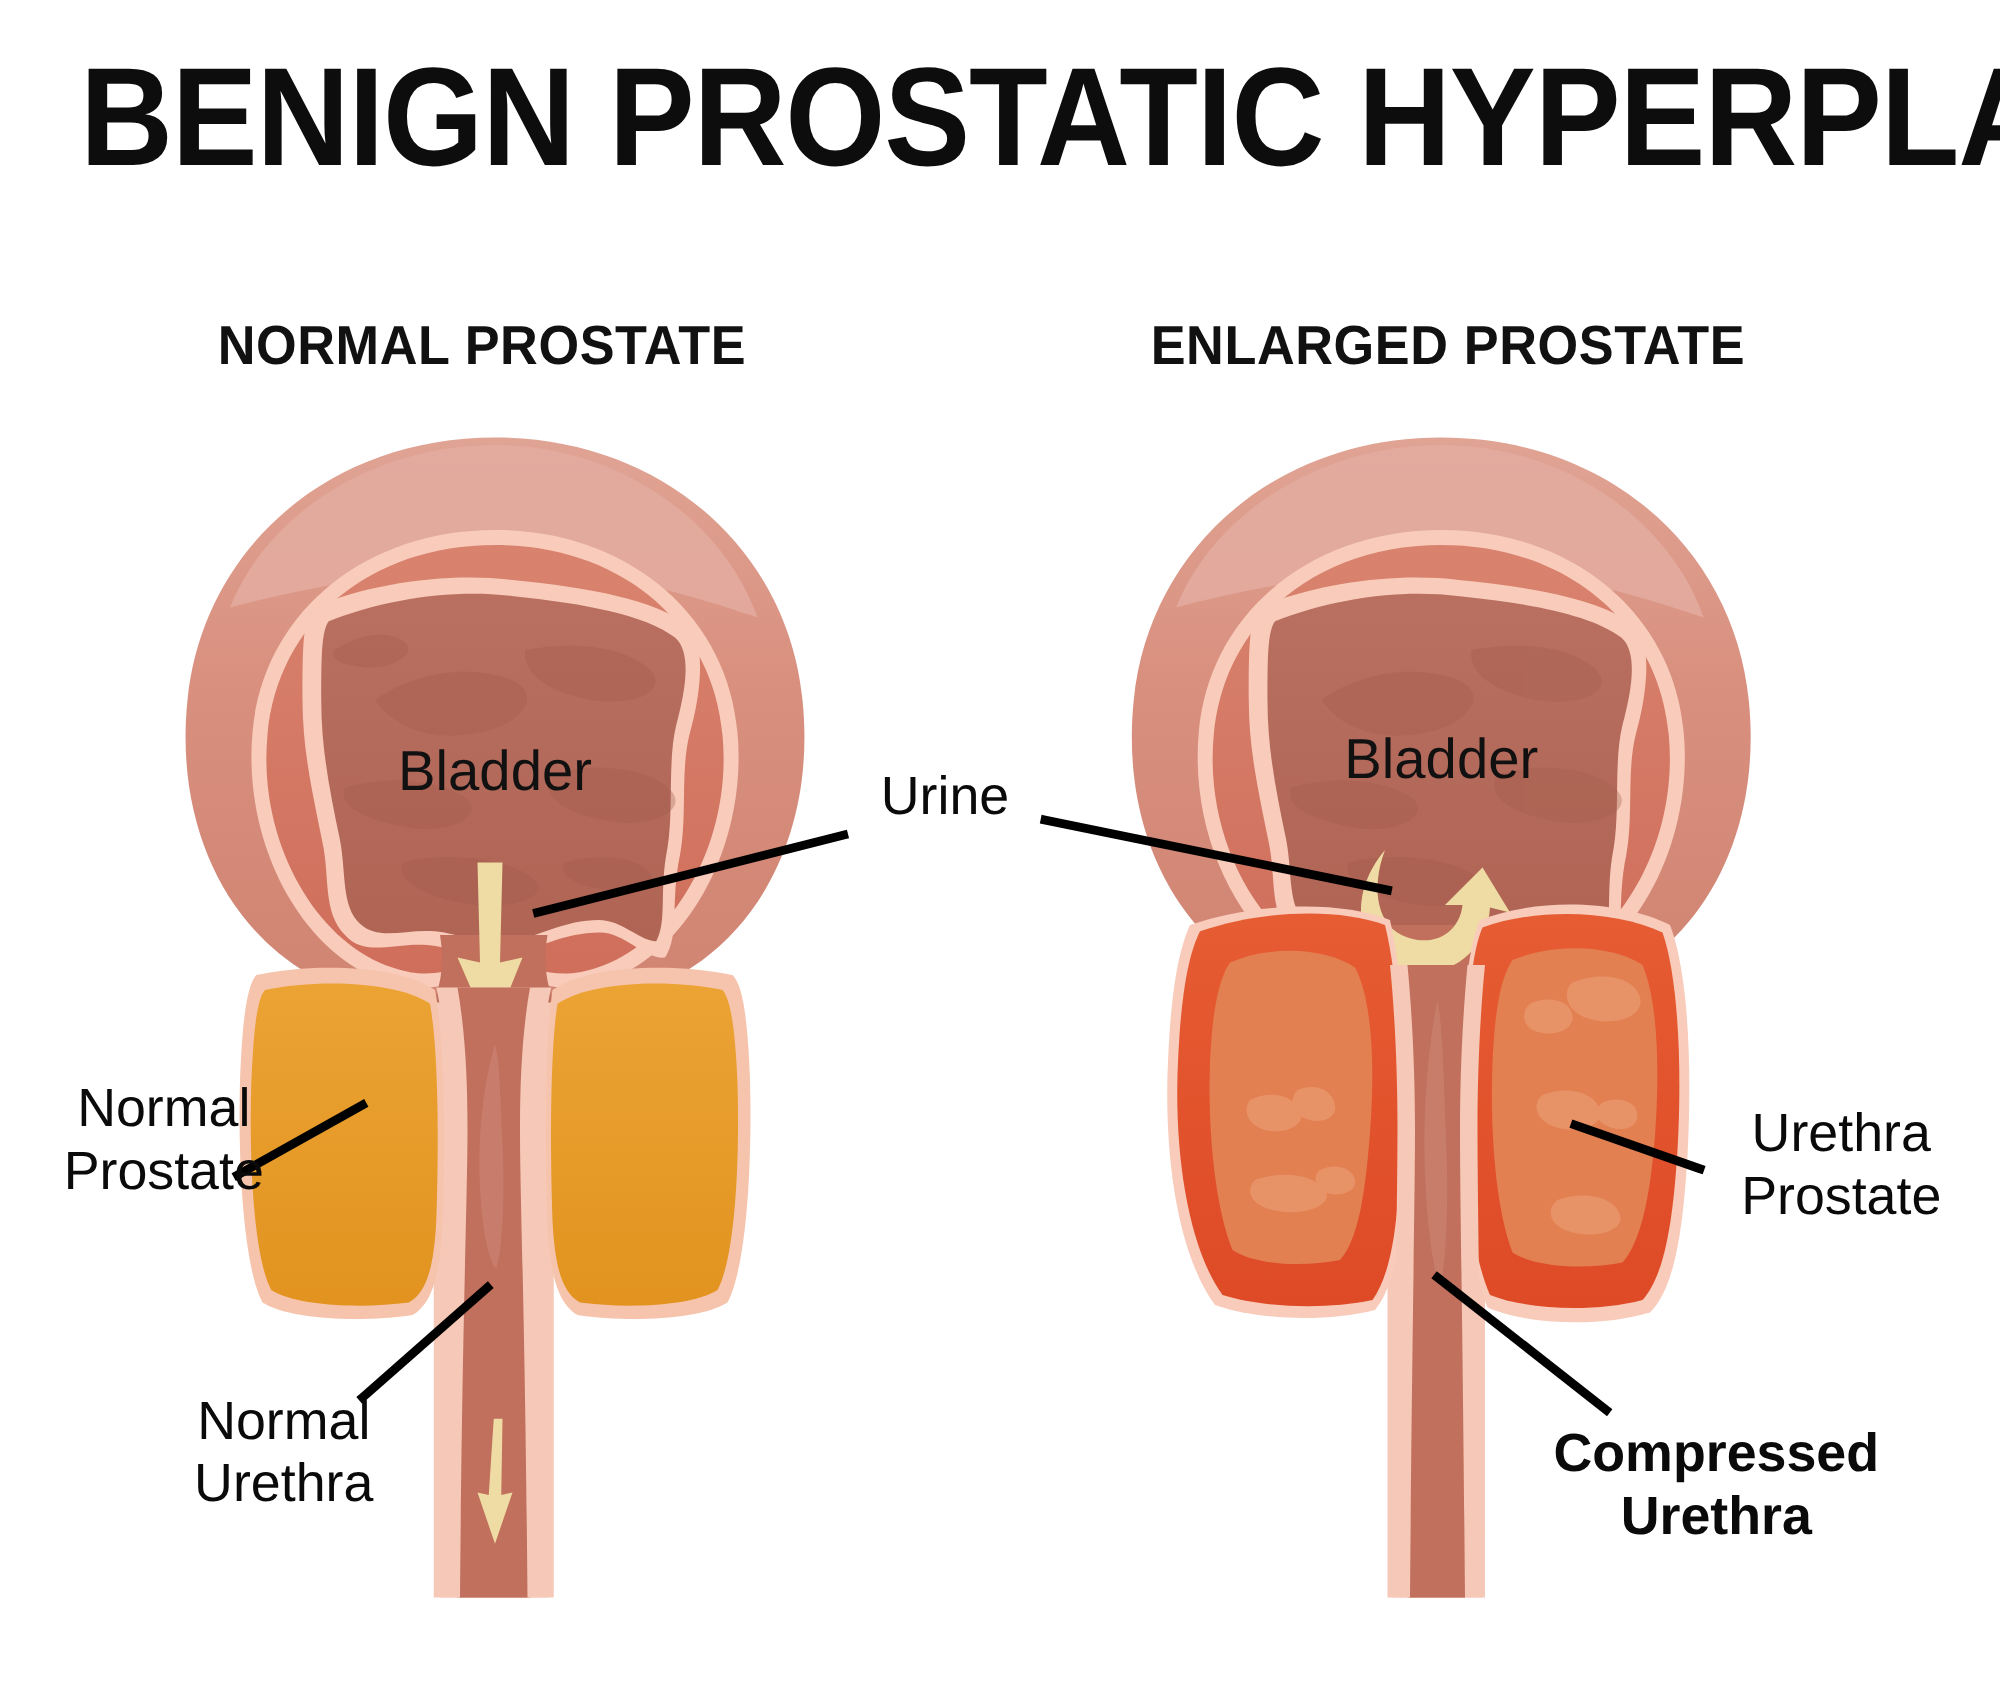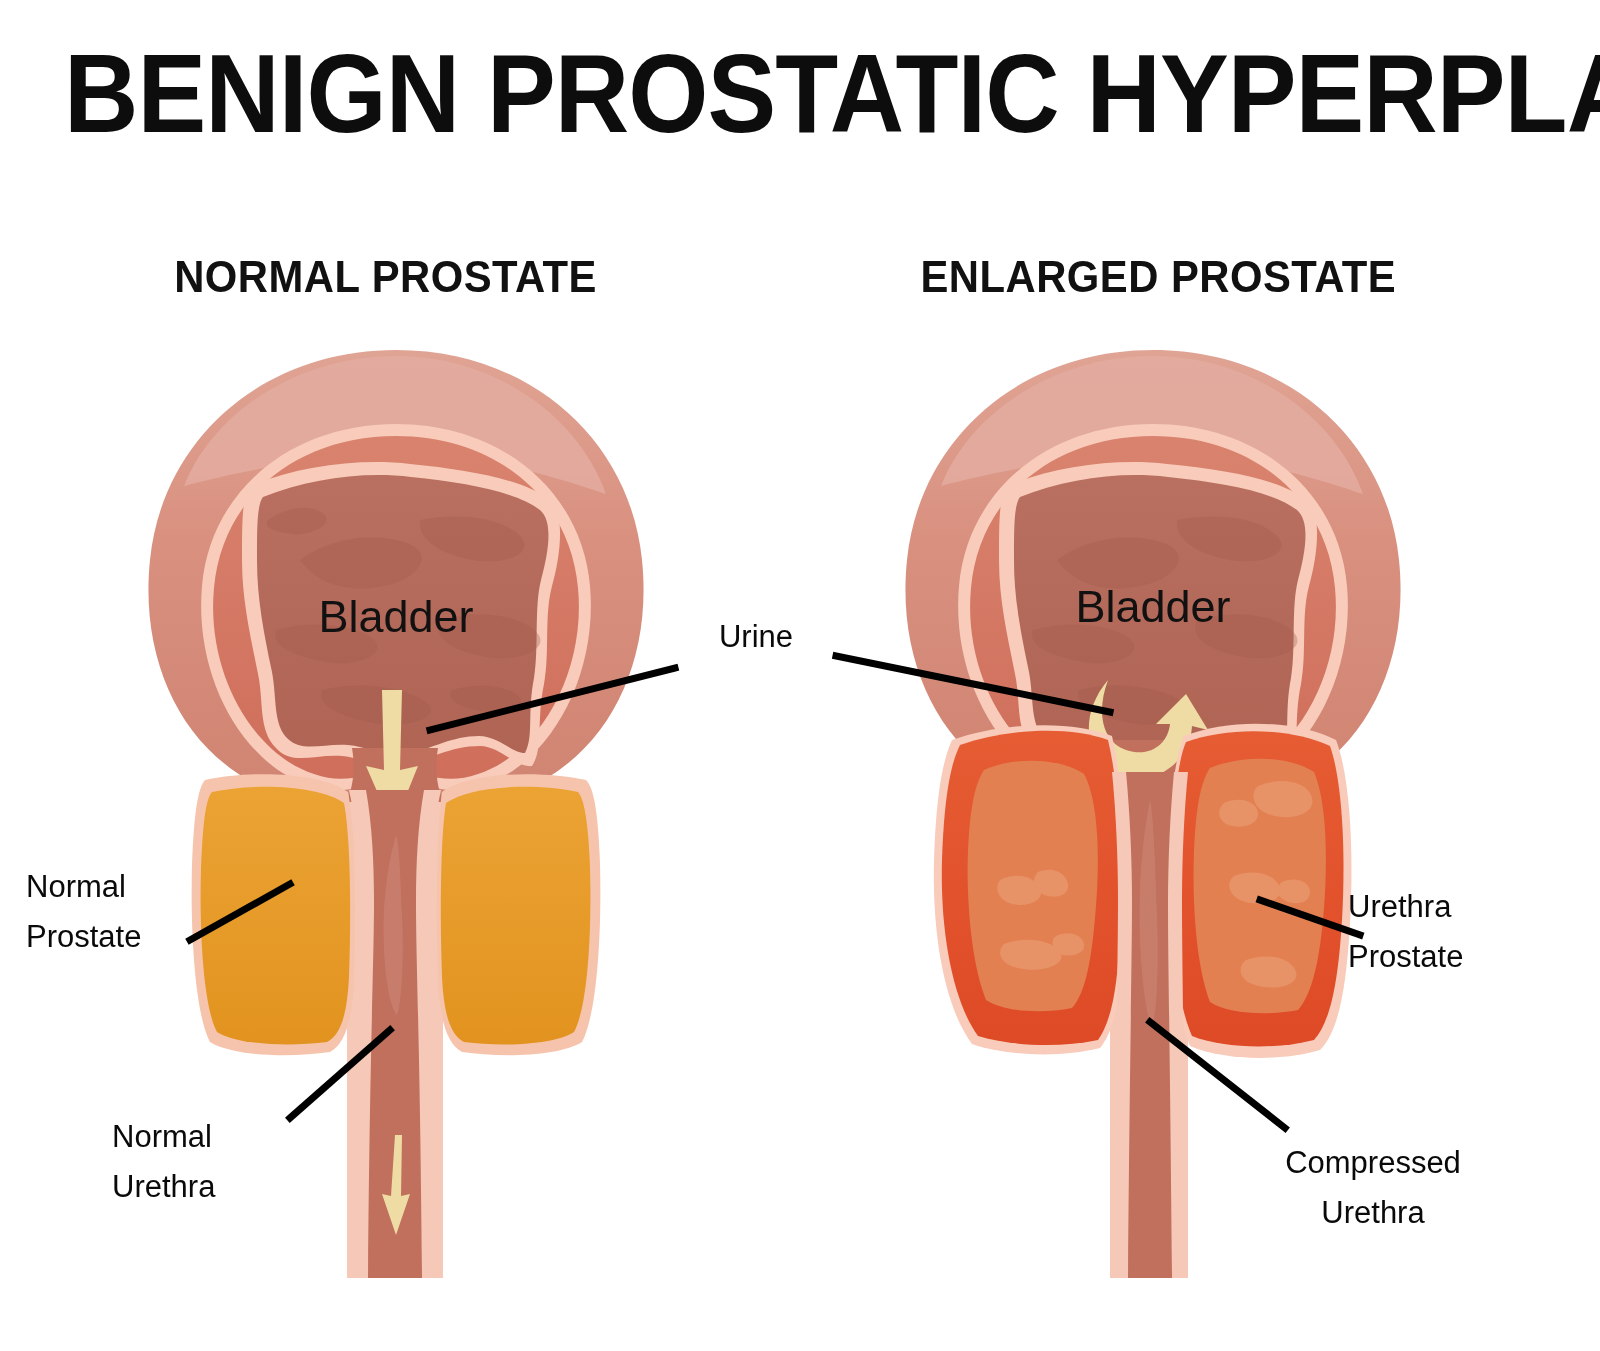--- a/index.html
+++ b/index.html
@@ -18,24 +18,24 @@
     position:absolute; top:252px;
     font-family:"Liberation Sans", sans-serif;
     font-weight:bold; font-size:44px; color:#111; letter-spacing:0.5px;
     transform:scaleX(0.95); white-space:nowrap;
   }
   .subtitle.left{ left:163px; }
   .subtitle.right{ left:908px; }
 
   .lbl{
     position:absolute; font-family:"Liberation Sans", sans-serif;
-    font-weight:400; font-size:31px; line-height:50px; color:#0a0a0a;
+    font-weight:400; font-size:43px; line-height:50px; color:#0a0a0a;
     white-space:pre-line;
   }
-  .lbl.ta-l{ text-align:left; }
+  .lbl.ta-l{ text-align:center; }
   .lbl.ta-c{ text-align:center; }
 
   svg.art{ position:absolute; left:0; top:0; width:1600px; height:1351px; }
   .organ-text{
     font-family:"Liberation Sans", sans-serif;
     font-size:45px; fill:#111; }
 </style>
 </head>
 <body>
 
@@ -246,16 +246,16 @@
 Prostate</div>
 
   <div class="lbl ta-l" style="left:112px; top:1112px; width:230px;">Normal
 Urethra</div>
 
   <div class="lbl ta-c" style="left:672px; top:612px; width:168px;">Urine</div>
 
   <div class="lbl ta-l" style="left:1348px; top:882px; width:250px;">Urethra
 Prostate</div>
 
-  <div class="lbl ta-c" style="left:1215px; top:1138px; width:316px;">Compressed
+  <div class="lbl ta-c" style="left:1215px; top:1138px; width:316px;font-weight:bold;">Compressed
 Urethra</div>
 
 </div>
 
 </body></html>

